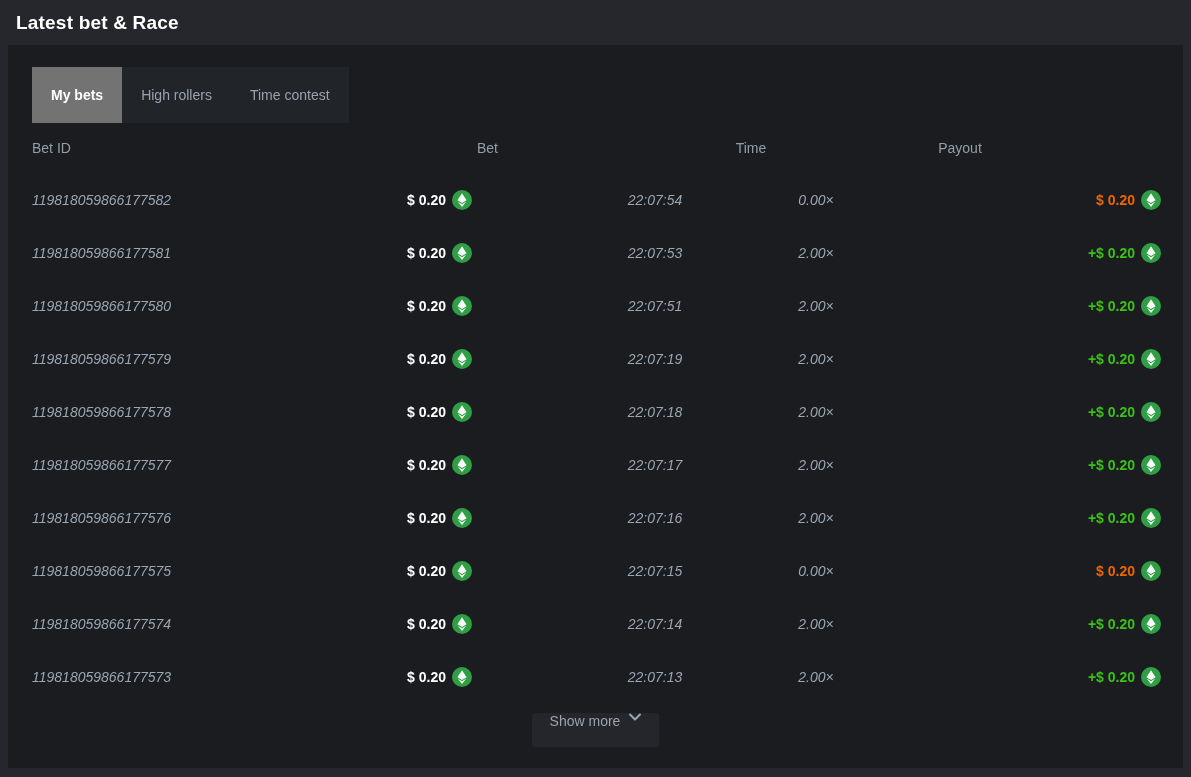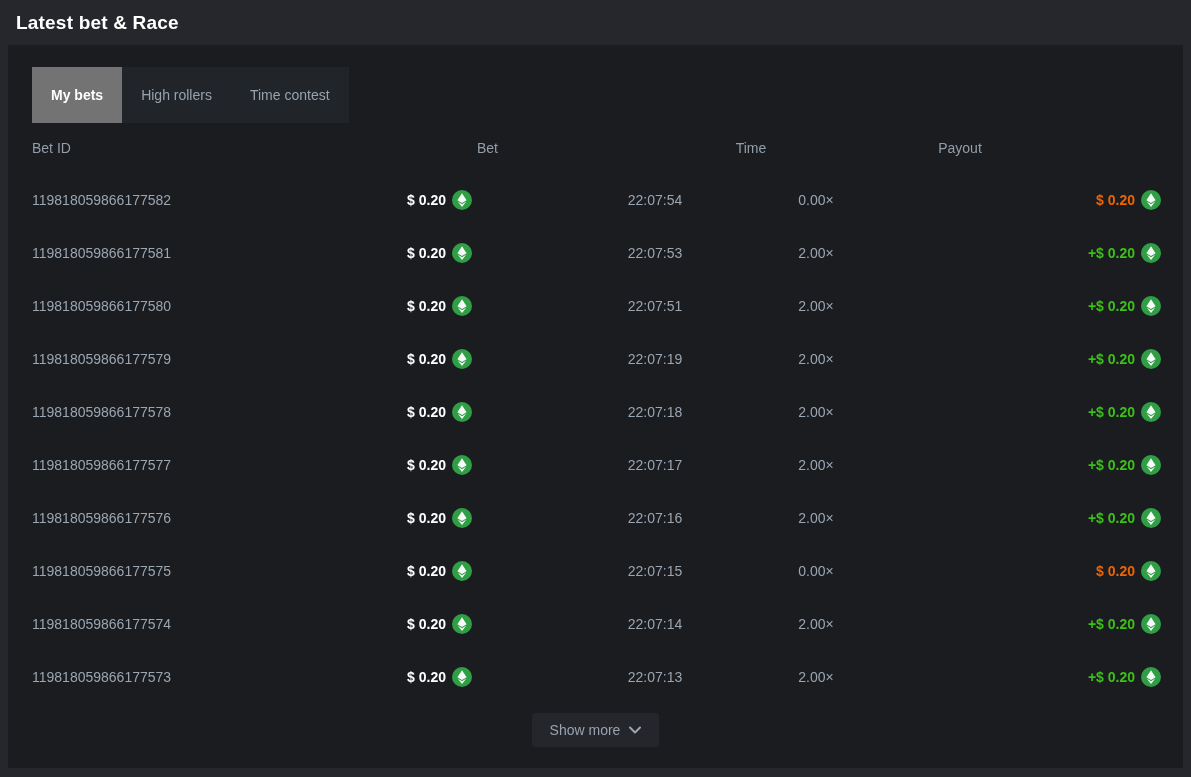--- a/index.html
+++ b/index.html
@@ -59,35 +59,35 @@
     align-items: center;
   }
   .thead { height: 50px; color: #939ea9; font-size: 14px; gap: 48px; }
   .trow  { height: 53px; font-size: 14px; }
   .col-id     { text-align: left; }
   .col-bet    { text-align: right; padding-right: 83px; }
   .thead .col-bet { padding-right: 105px; }
   .col-time   { text-align: center; }
   .col-payout { text-align: center; }
   .col-profit { text-align: right; }
-  .trow .col-id, .trow .col-time, .trow .col-payout { color: #9aa6b2; }
+  .trow .col-id, .trow .col-time, .trow .col-payout { color: #9aa6b2; font-style: italic; }
   .amount {
     display: inline-flex;
     align-items: center;
     gap: 6px;
     font-weight: 700;
   }
   .bet-amount .val { color: #ffffff; }
   .profit-amount .val.win  { color: #3bc117; }
   .profit-amount .val.loss { color: #ed6502; }
   .coin { width: 20px; height: 20px; display: block; }
   .show-more-wrap { display: flex; justify-content: center; margin-top: 10px; }
   .show-more {
     display: inline-flex;
-    align-items: center;
+    align-items: flex-start;
     justify-content: center;
     gap: 9px;
     height: 34px;
     padding: 0 18px;
     background: #24262b;
     border: none;
     border-radius: 3px;
     color: #98a3af;
     font-size: 14px;
     font-family: inherit;

